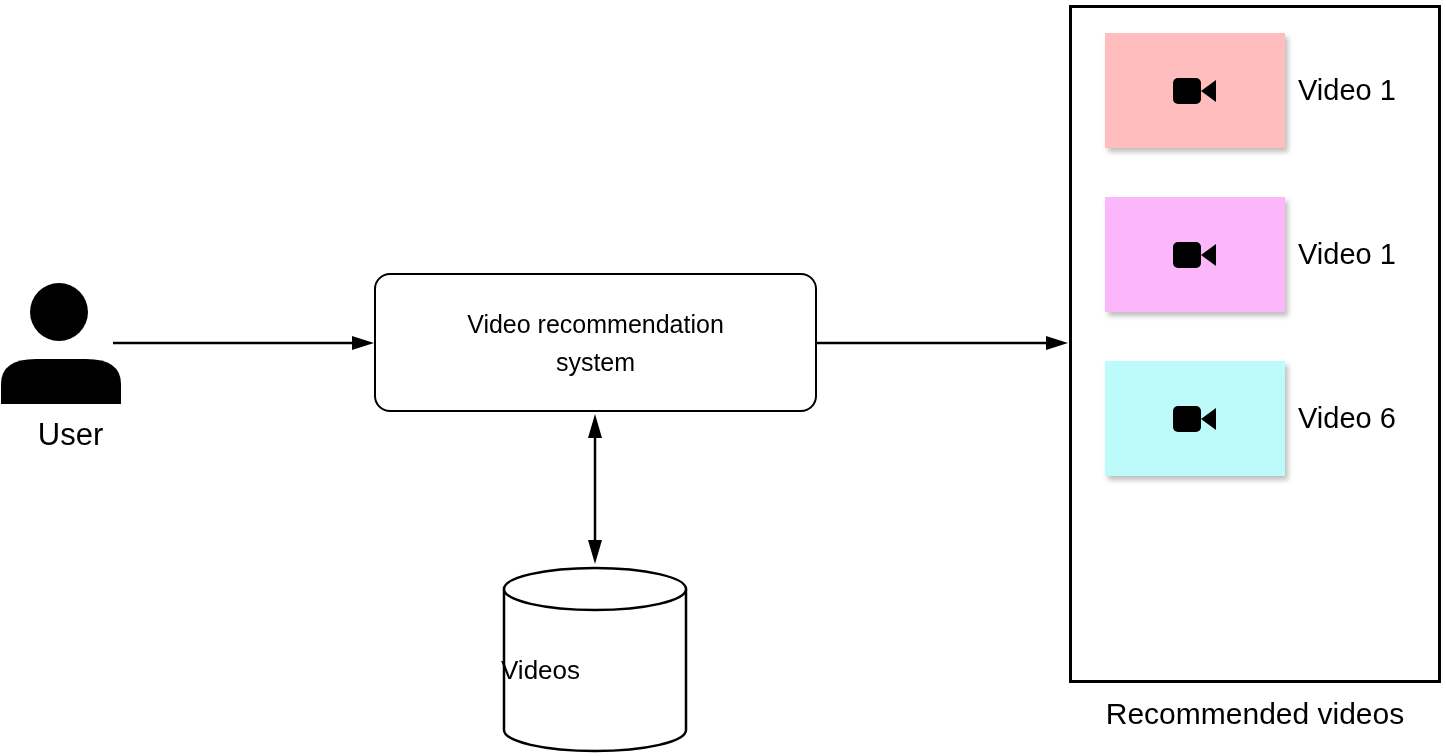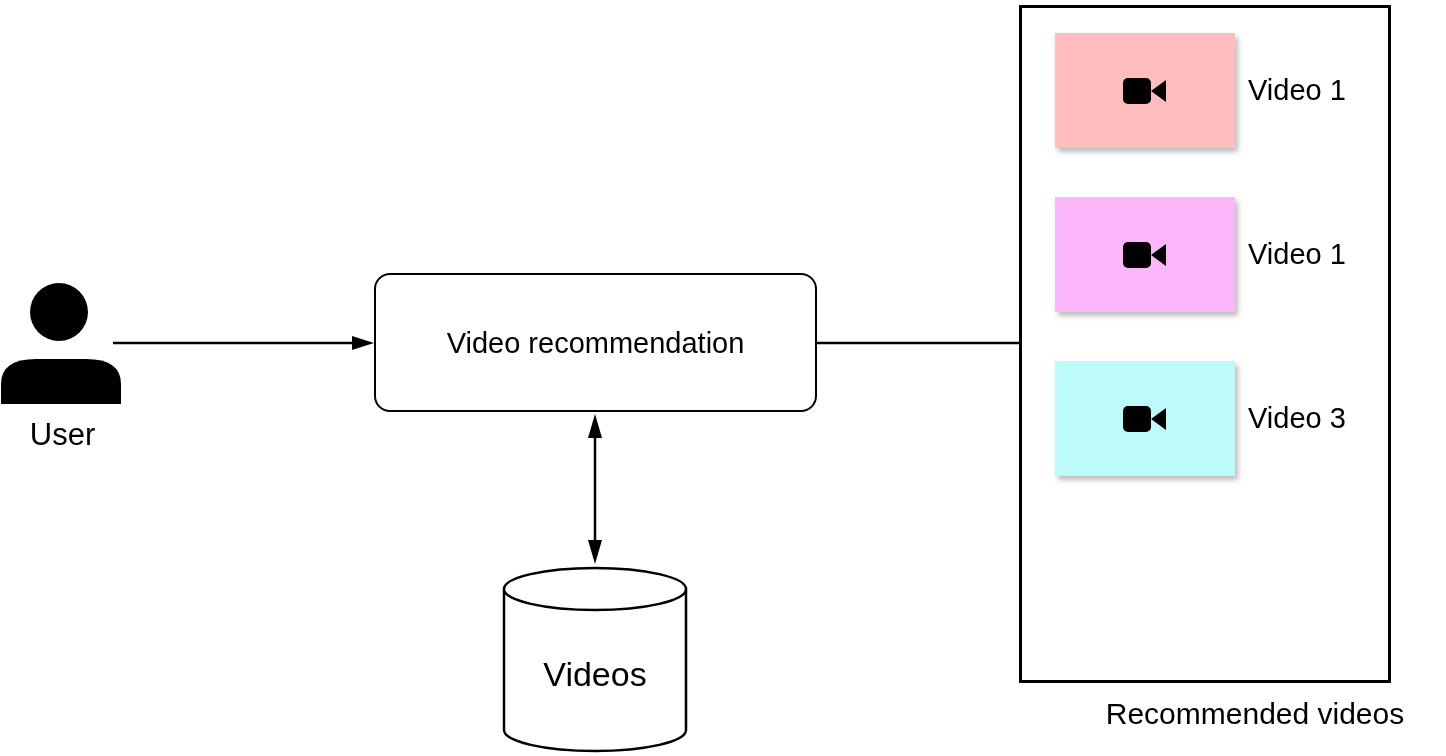--- a/index.html
+++ b/index.html
@@ -13,41 +13,41 @@
     color: #111111;
   }
   .connectors {
     position: absolute; left: 0; top: 0;
     width: 1446px; height: 756px;
     pointer-events: none;
   }
   
   .user-figure { position: absolute; left: 0; top: 283px; width: 125px; height: 121px; }
   .user-label {
-    position: absolute; left: 0; top: 417px; width: 125px;
+    position: absolute; left: 8px; top: 417px; width: 125px;
     text-align: center; font-size: 31px; color: #000;
   }
   
   .system-box {
     position: absolute; left: 374px; top: 273px; width: 443px; height: 139px;
     border: 2.5px solid #000000; border-radius: 16px; background: #ffffff;
     display: flex; align-items: center; justify-content: center;
     box-sizing: border-box;
   }
-  .system-box-text { text-align: center; font-size: 29px; line-height: 38px; color: #000; }
+  .system-box-text { text-align: center; font-size: 25px; line-height: 38px; color: #000; }
   .system-box-text span { display: block; }
   
   .db-cylinder { position: absolute; left: 501px; top: 566px; width: 188px; height: 190px; }
   .db-label {
     position: absolute; left: 501px; top: 655px; width: 188px;
-    text-align: center; font-size: 34px; color: #000;
+    text-align: left; font-size: 26px; color: #000;
   }
   
   .panel {
-    position: absolute; left: 1019px; top: 5px; width: 372px; height: 678px;
+    position: absolute; left: 1069px; top: 5px; width: 372px; height: 678px;
     border: 3px solid #000000; background: #ffffff; box-sizing: border-box;
   }
   .video-list {
     position: absolute; left: 0; top: 0; width: 100%;
     padding: 25px 0 0 33px; box-sizing: border-box;
     display: flex; flex-direction: column; gap: 49px;
   }
   .video-row { display: flex; align-items: center; height: 115px; }
   .video-card {
     width: 180px; height: 115px; flex: 0 0 180px;
@@ -83,20 +83,21 @@
 
   <svg class="user-figure" viewBox="0 0 125 121">
     <circle cx="59" cy="29" r="29" fill="#000"></circle>
     <path d="M1,121 L1,101 Q1,76 36,76 L86,76 Q121,76 121,101 L121,121 Z" fill="#000"></path>
   </svg>
   <div class="user-label">User</div>
 
   <div class="system-box">
     <div class="system-box-text">
       <span>Video recommendation</span>
+      <span>system</span>
     </div>
   </div>
 
   <svg class="db-cylinder" viewBox="0 0 188 190">
     <path d="M3,23 L3,164 A91,21 0 0 0 185,164 L185,23" fill="#ffffff" stroke="#000" stroke-width="2.5"></path>
     <ellipse cx="94" cy="23" rx="91" ry="21" fill="#ffffff" stroke="#000" stroke-width="2.5"></ellipse>
   </svg>
   <div class="db-label">Videos</div>
 
   <div class="panel">
@@ -122,19 +123,19 @@
   </div>
 
 
   <div class="video-row">
     <div class="video-card" style="background: rgb(189, 250, 250);">
       <svg width="46" height="34" viewBox="0 0 46 34">
         <rect x="1" y="4" width="28" height="26" rx="5" fill="#000"></rect>
         <path d="M29,17 L44,6 L44,28 Z" fill="#000"></path>
       </svg>
     </div>
-    <div class="video-label">Video 3</div>
+    <div class="video-label">Video 6</div>
   </div>
 </div>
   </div>
   <div class="panel-caption">Recommended videos</div>
 
 </div>
 
 </body></html>

